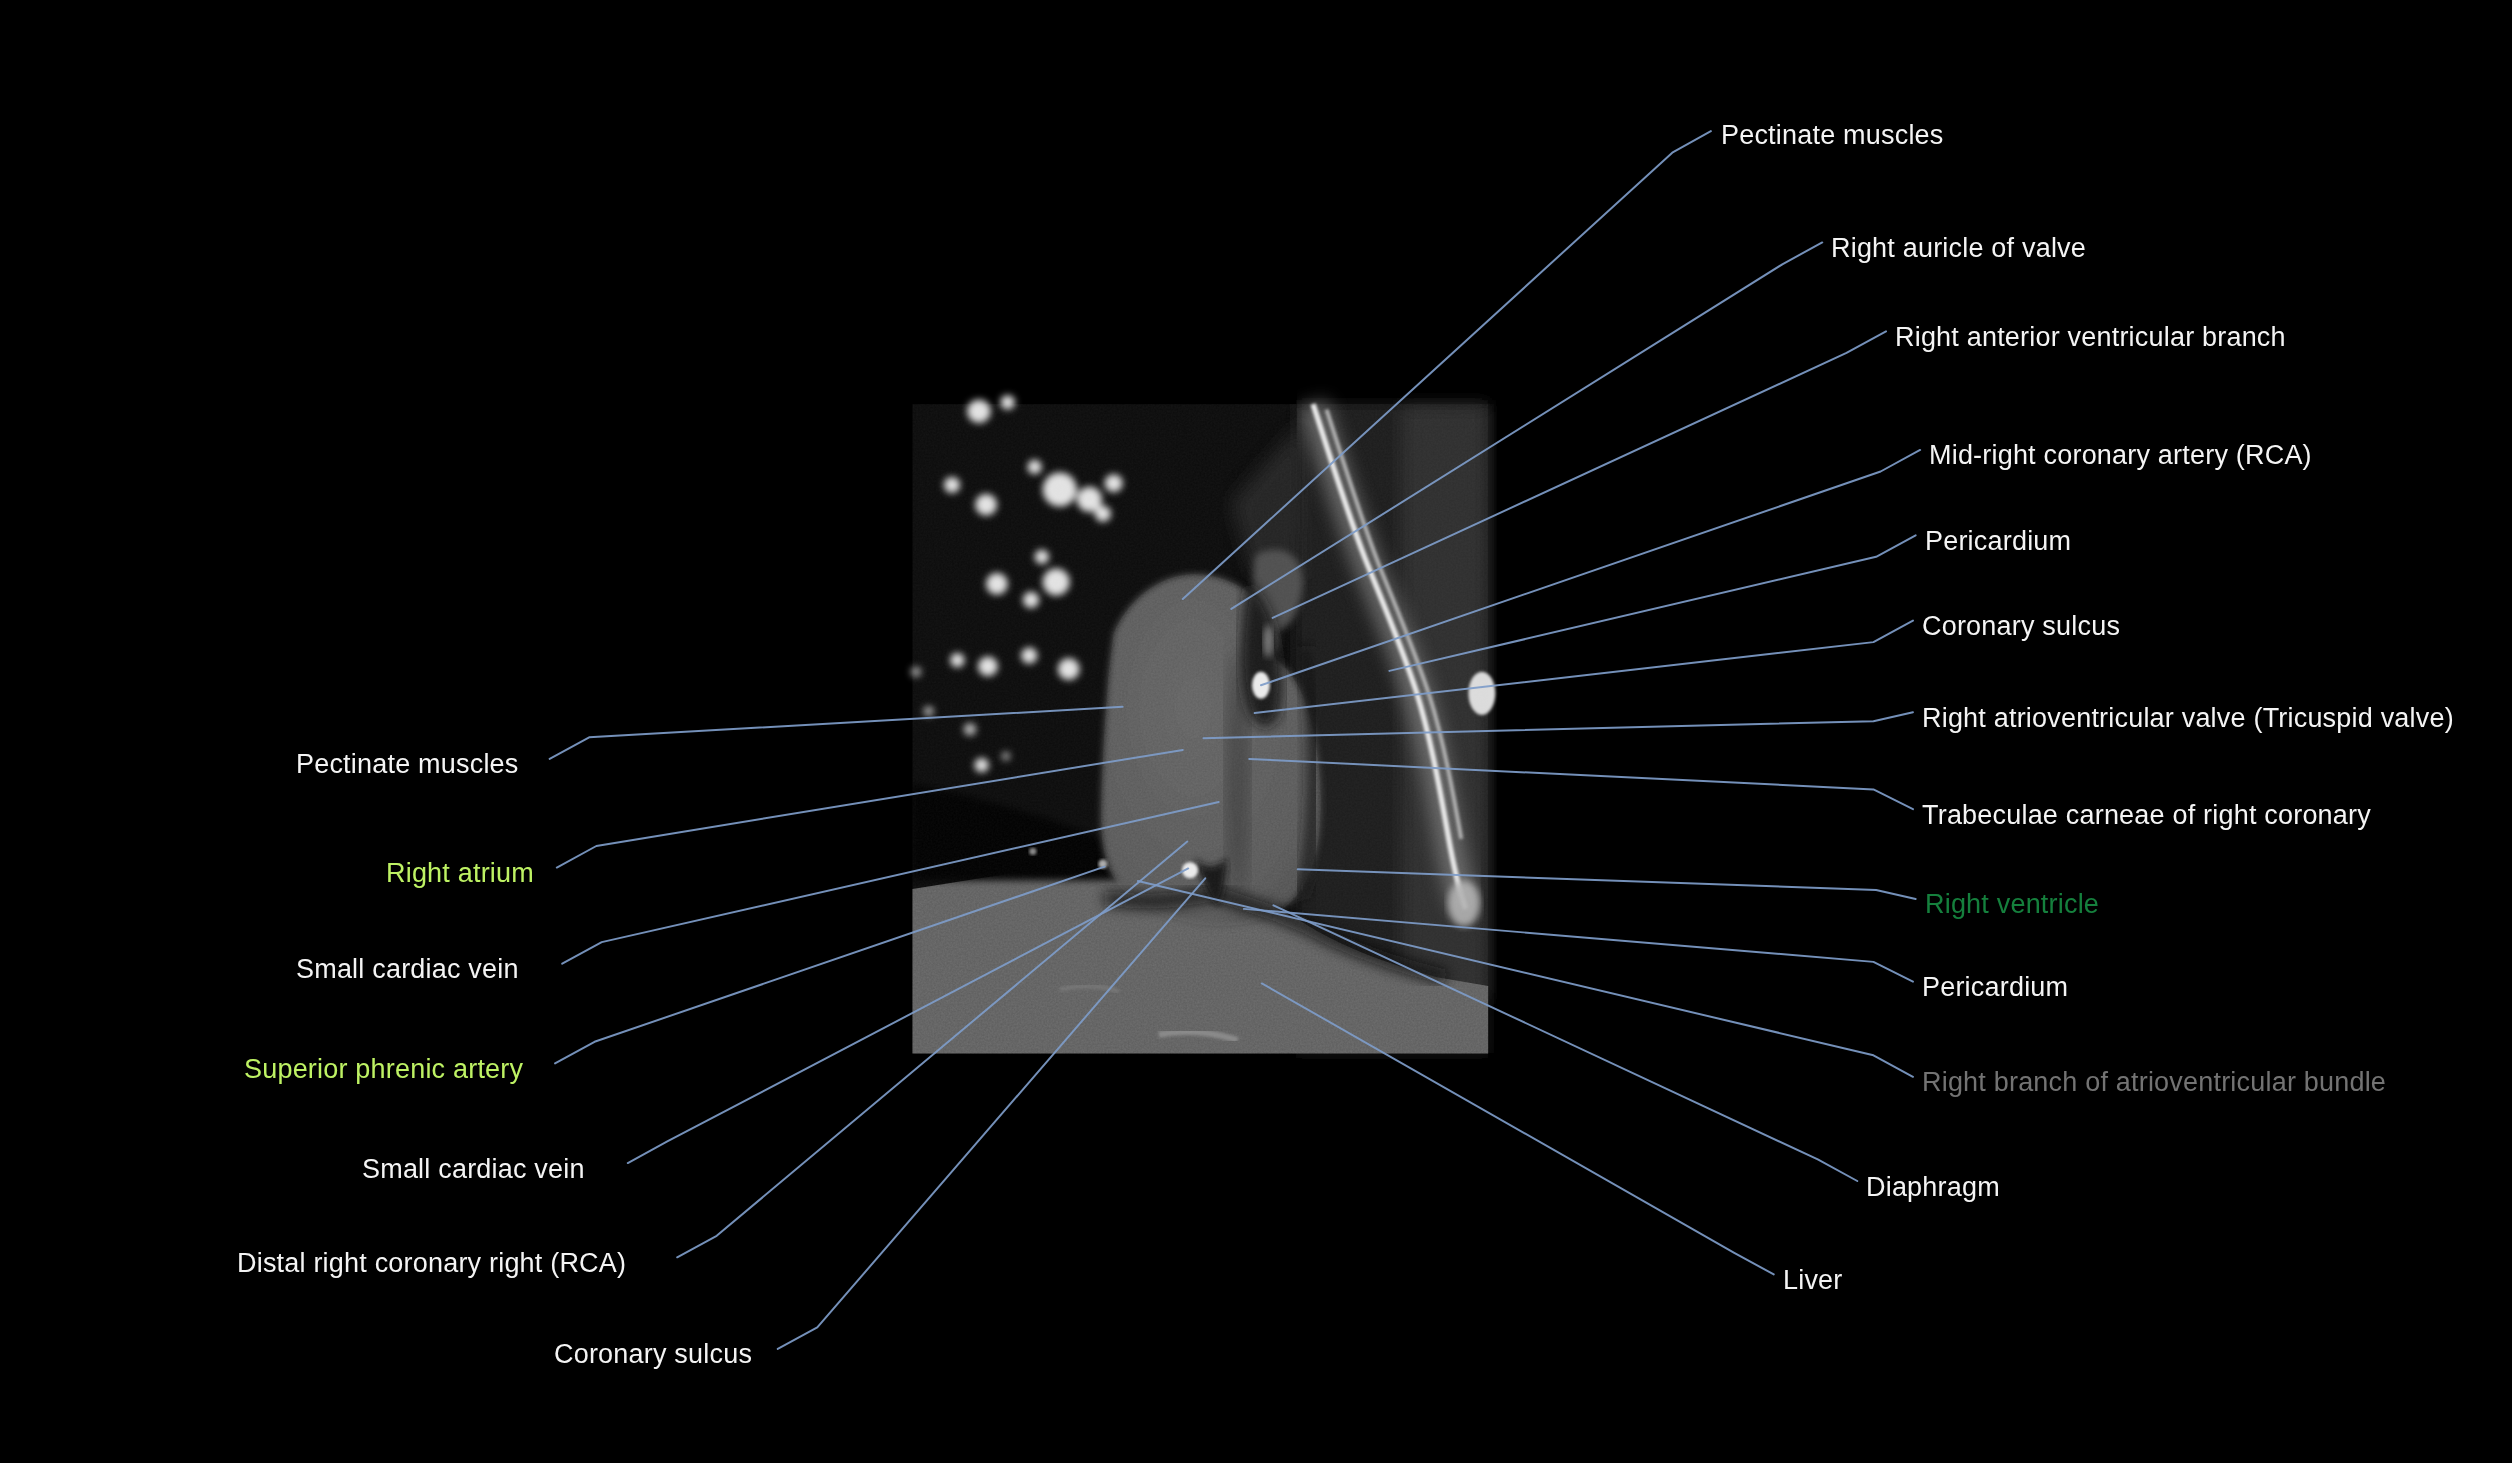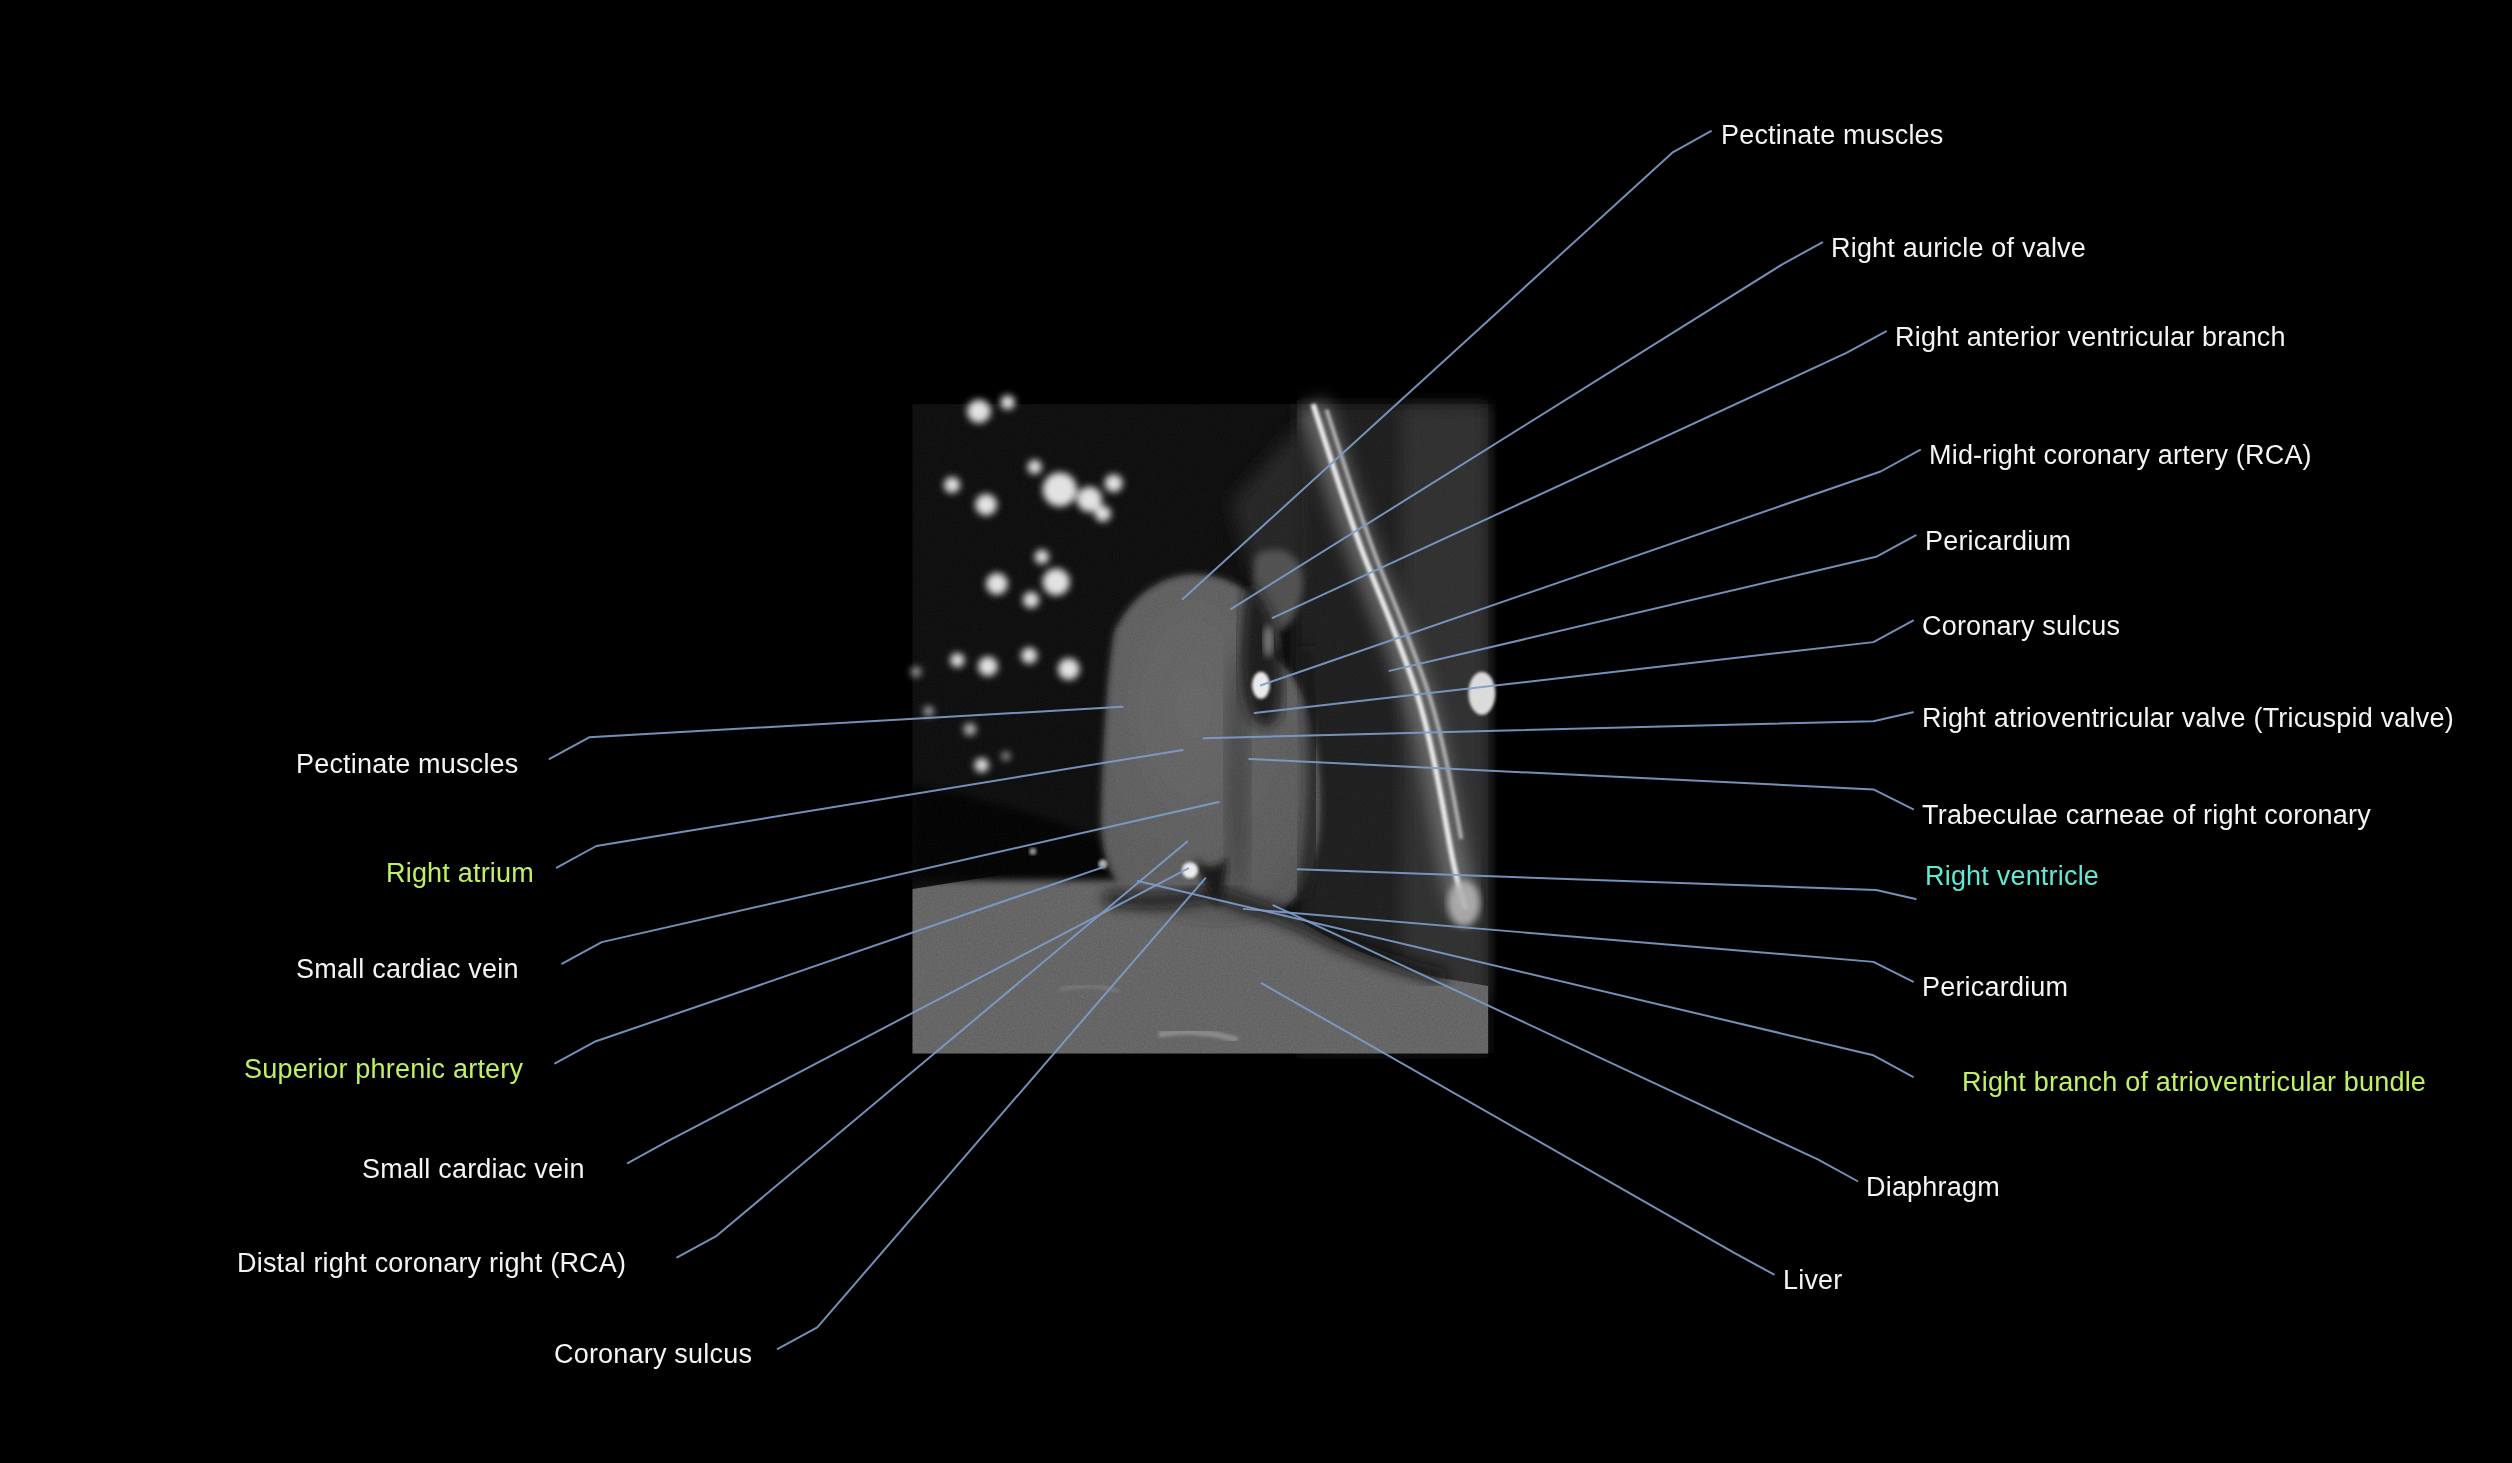--- a/index.html
+++ b/index.html
@@ -165,21 +165,21 @@
       <div class="label" style="left: 237px; top: 1263px; color: rgb(244, 244, 244);">Distal right coronary right (RCA)</div>
       <div class="label" style="left: 554px; top: 1354px; color: rgb(244, 244, 244);">Coronary sulcus</div>
       <div class="label" style="left: 1721px; top: 135px; color: rgb(244, 244, 244);">Pectinate muscles</div>
       <div class="label" style="left: 1831px; top: 248px; color: rgb(244, 244, 244);">Right auricle of valve</div>
       <div class="label" style="left: 1895px; top: 337px; color: rgb(244, 244, 244);">Right anterior ventricular branch</div>
       <div class="label" style="left: 1929px; top: 455px; color: rgb(244, 244, 244);">Mid-right coronary artery (RCA)</div>
       <div class="label" style="left: 1925px; top: 541px; color: rgb(244, 244, 244);">Pericardium</div>
       <div class="label" style="left: 1922px; top: 626px; color: rgb(244, 244, 244);">Coronary sulcus</div>
       <div class="label" style="left: 1922px; top: 718px; color: rgb(244, 244, 244);">Right atrioventricular valve (Tricuspid valve)</div>
       <div class="label" style="left: 1922px; top: 815px; color: rgb(244, 244, 244);">Trabeculae carneae of right coronary</div>
-      <div class="label" style="left: 1925px; top: 876px; color: #5eead4;">Right ventricle</div>
+      <div class="label" style="left: 1925px; top: 904px; color: #15803d;">Right ventricle</div>
       <div class="label" style="left: 1922px; top: 987px; color: rgb(244, 244, 244);">Pericardium</div>
-      <div class="label" style="left: 1922px; top: 1082px; color: #bef264; margin-left: 40px;">Right branch of atrioventricular bundle</div>
+      <div class="label" style="left: 1922px; top: 1082px; color: #737373;">Right branch of atrioventricular bundle</div>
       <div class="label" style="left: 1866px; top: 1187px; color: rgb(244, 244, 244);">Diaphragm</div>
       <div class="label" style="left: 1783px; top: 1280px; color: rgb(244, 244, 244);">Liver</div>
     </div>
 
 </div>
 
 
 </body></html>

